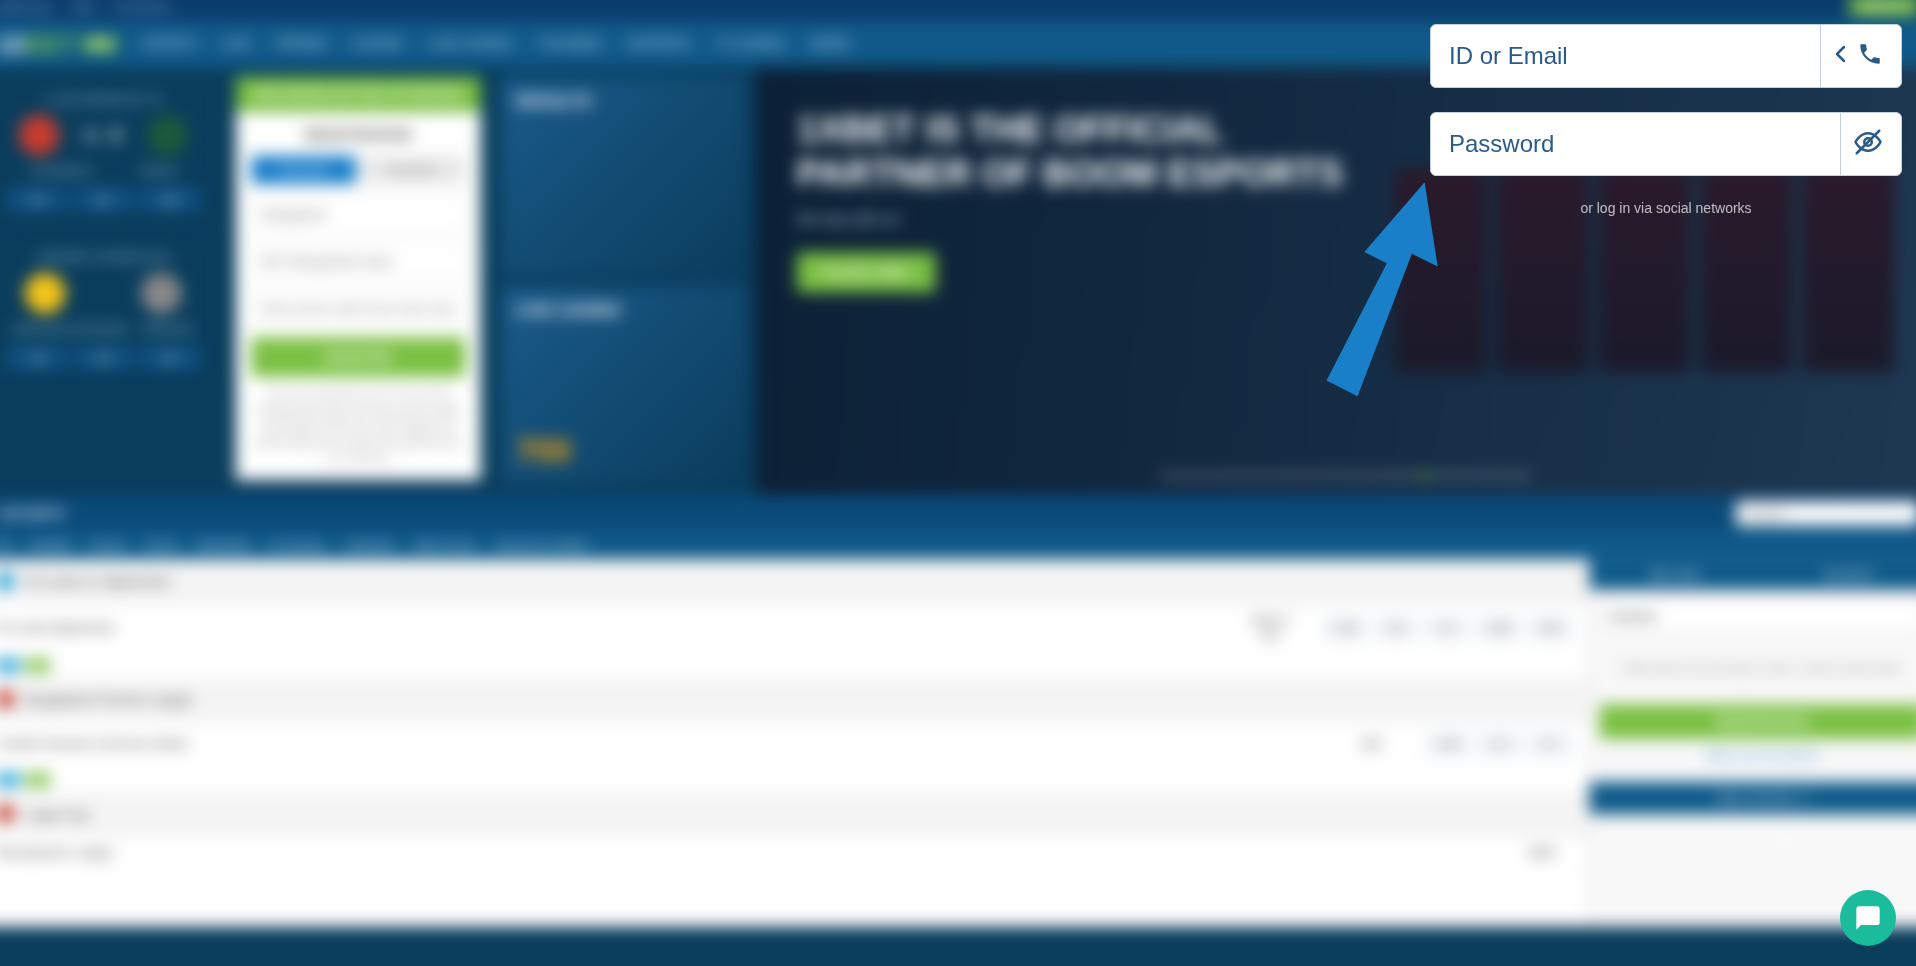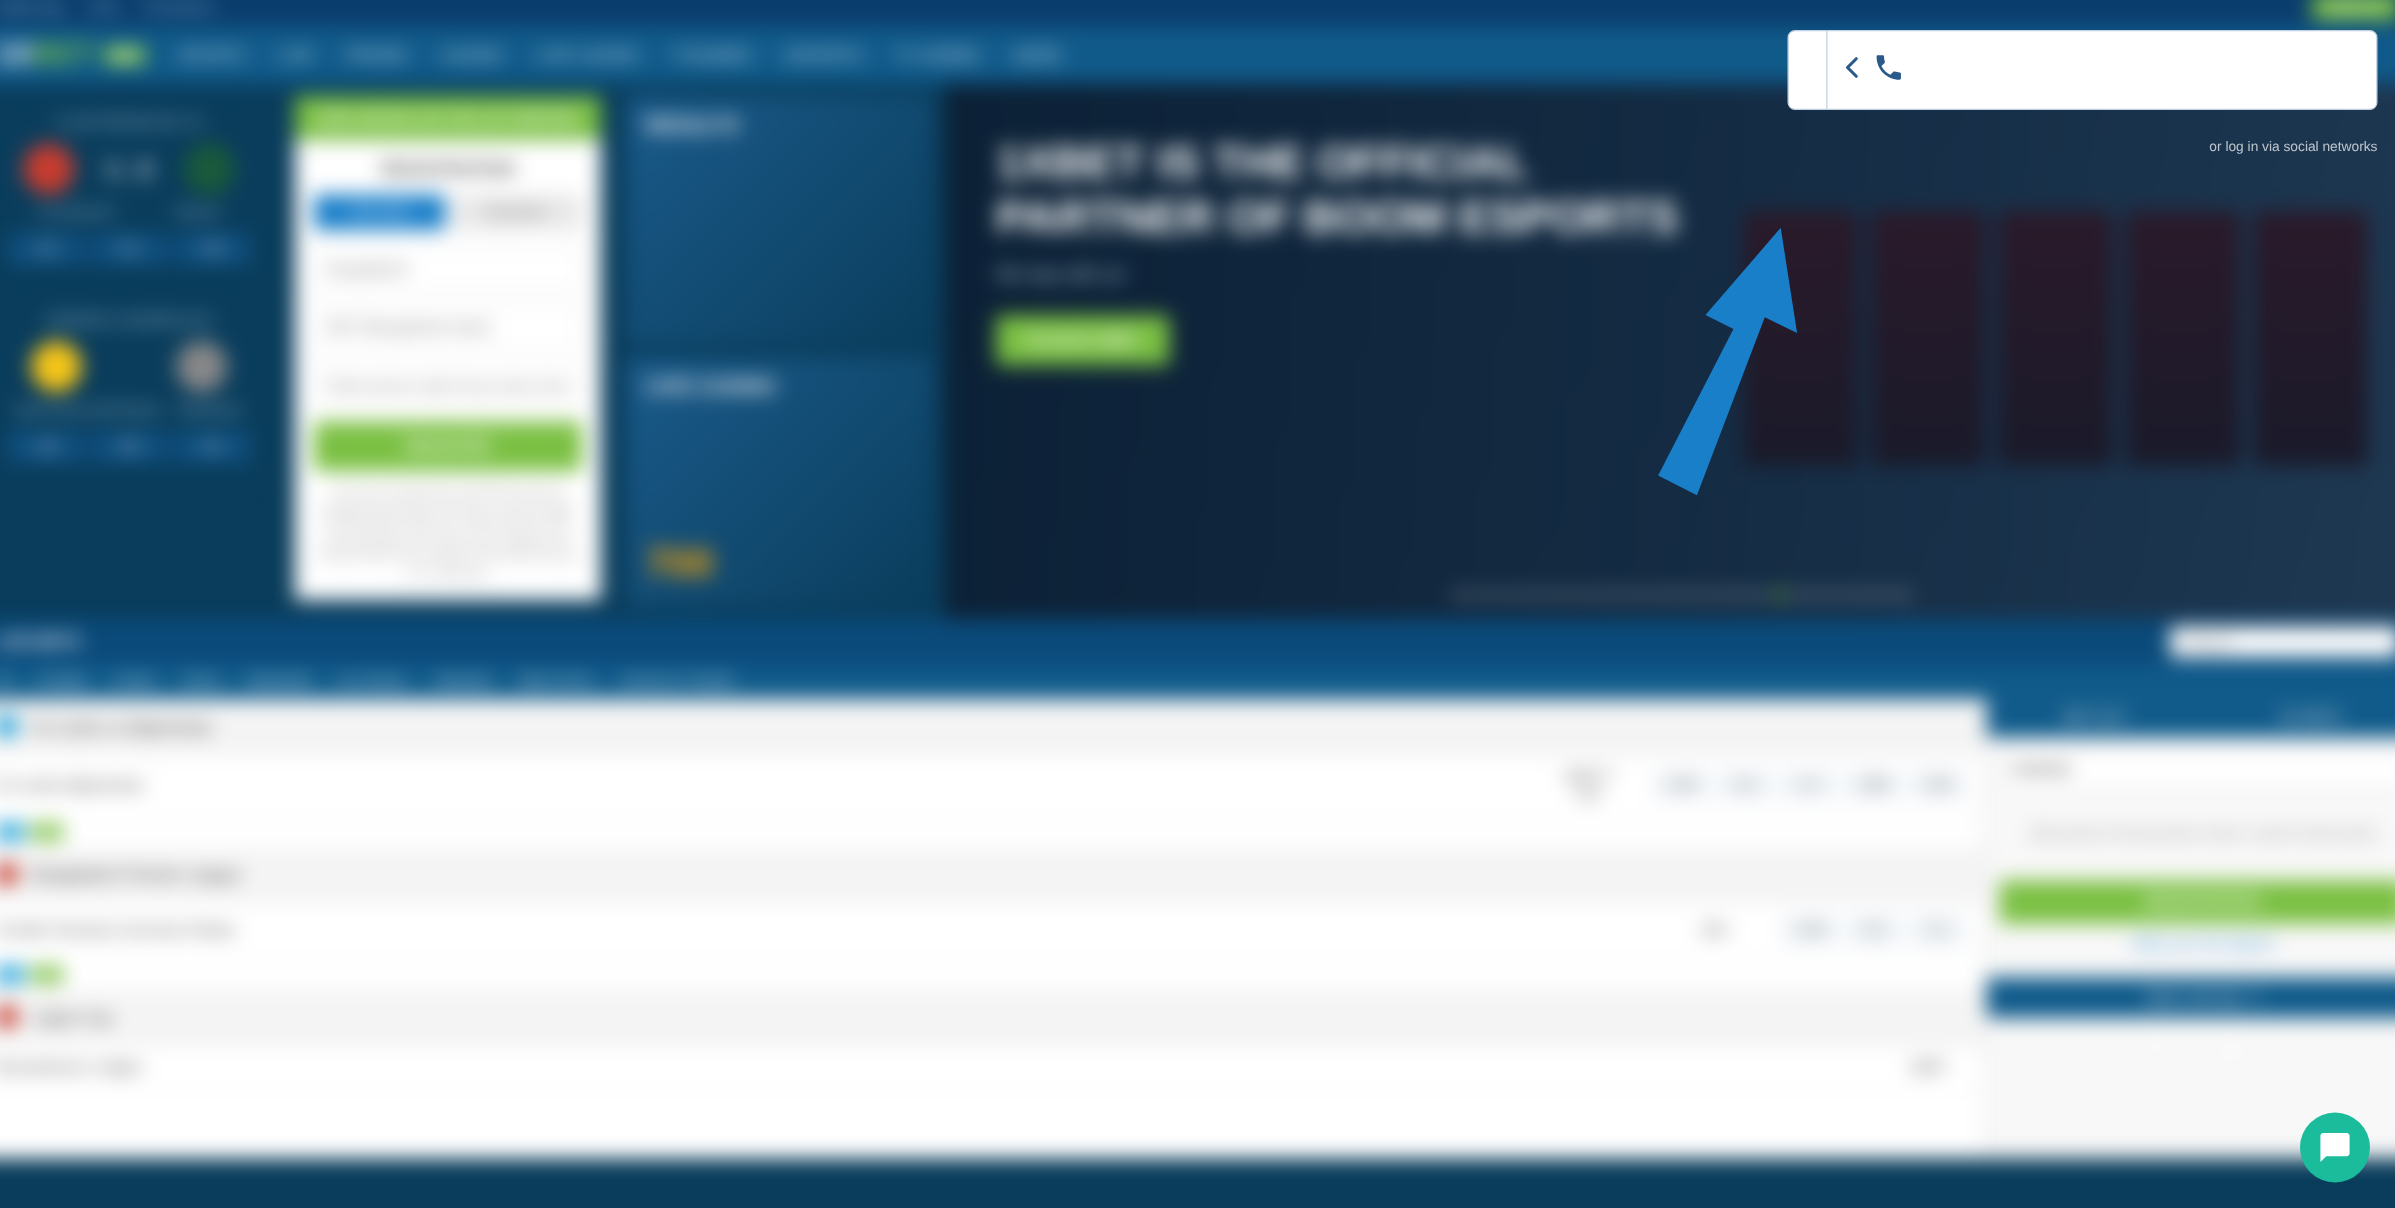--- a/index.html
+++ b/index.html
@@ -503,22 +503,22 @@
 }
 .phone-icon svg {
   width: 26px;
   height: 26px;
 }
 .eye-off-icon svg {
   width: 30px;
   height: 30px;
 }
 .social-text {
-  text-align: right;
-  font-size: 11px;
+  text-align: center;
+  font-size: 14px;
   color: rgba(255,255,255,0.7);
   margin-bottom: 8px;
 }
 .social-login-row {
   display: flex;
   justify-content: center;
   gap: 6px;
   padding: 6px 10px;
   background: rgba(60,100,130,0.3);
   border-radius: 8px;
@@ -787,34 +787,48 @@
 </div>
 
 <div class="pointer-arrow">
   <svg viewBox="0 0 100 130">
     <path d="M 10 120 L 48 52 L 35 45 L 72 5 L 78 55 L 63 47 L 28 130 Z" fill="#1a7fc9"></path>
   </svg>
 </div>
 
 <div class="login-overlay">
   <div class="login-field">
+    <input class="login-input" placeholder="ID or Email" style="">
     <div class="login-field-divider"></div>
     <div class="login-field-icons">
       <span class="login-icon chevron-left-icon">
         <svg viewBox="0 0 16 24" fill="none" stroke="currentColor" stroke-width="2.5" stroke-linecap="round" stroke-linejoin="round">
           <polyline points="11,5 4,12 11,19"></polyline>
         </svg>
       </span>
       <span class="login-icon phone-icon">
         <svg viewBox="0 0 24 24" fill="currentColor">
           <path d="M6.6 10.8c1.4 2.8 3.8 5.1 6.6 6.6l2.2-2.2c.3-.3.7-.4 1-.2 1.1.4 2.4.6 3.6.6.6 0 1 .4 1 1V20c0 .6-.4 1-1 1C10.6 21 3 13.4 3 4c0-.6.4-1 1-1h3.5c.6 0 1 .4 1 1 0 1.2.2 2.5.6 3.6.1.4 0 .8-.2 1l-2.3 2.2z"></path>
         </svg>
       </span>
     </div>
   </div>
+  <div class="login-field">
+    <input type="password" class="login-input" placeholder="Password" style="">
+    <div class="login-field-divider"></div>
+    <div class="login-field-icons">
+      <span class="login-icon eye-off-icon">
+        <svg viewBox="0 0 24 24" fill="none" stroke="currentColor" stroke-width="2" stroke-linecap="round" stroke-linejoin="round">
+          <path d="M2 12s3.5-7 10-7 10 7 10 7-3.5 7-10 7-10-7-10-7z"></path>
+          <circle cx="12" cy="12" r="3"></circle>
+          <line x1="3" y1="21" x2="21" y2="3"></line>
+        </svg>
+      </span>
+    </div>
+  </div>
   <div class="social-text">or log in via social networks</div>
 </div>
 
 <div class="chat-bubble">
   <svg viewBox="0 0 24 24">
     <path d="M20 2H4c-1.1 0-2 .9-2 2v18l4-4h14c1.1 0 2-.9 2-2V4c0-1.1-.9-2-2-2z"></path>
   </svg>
 </div>
 
 </body></html>

